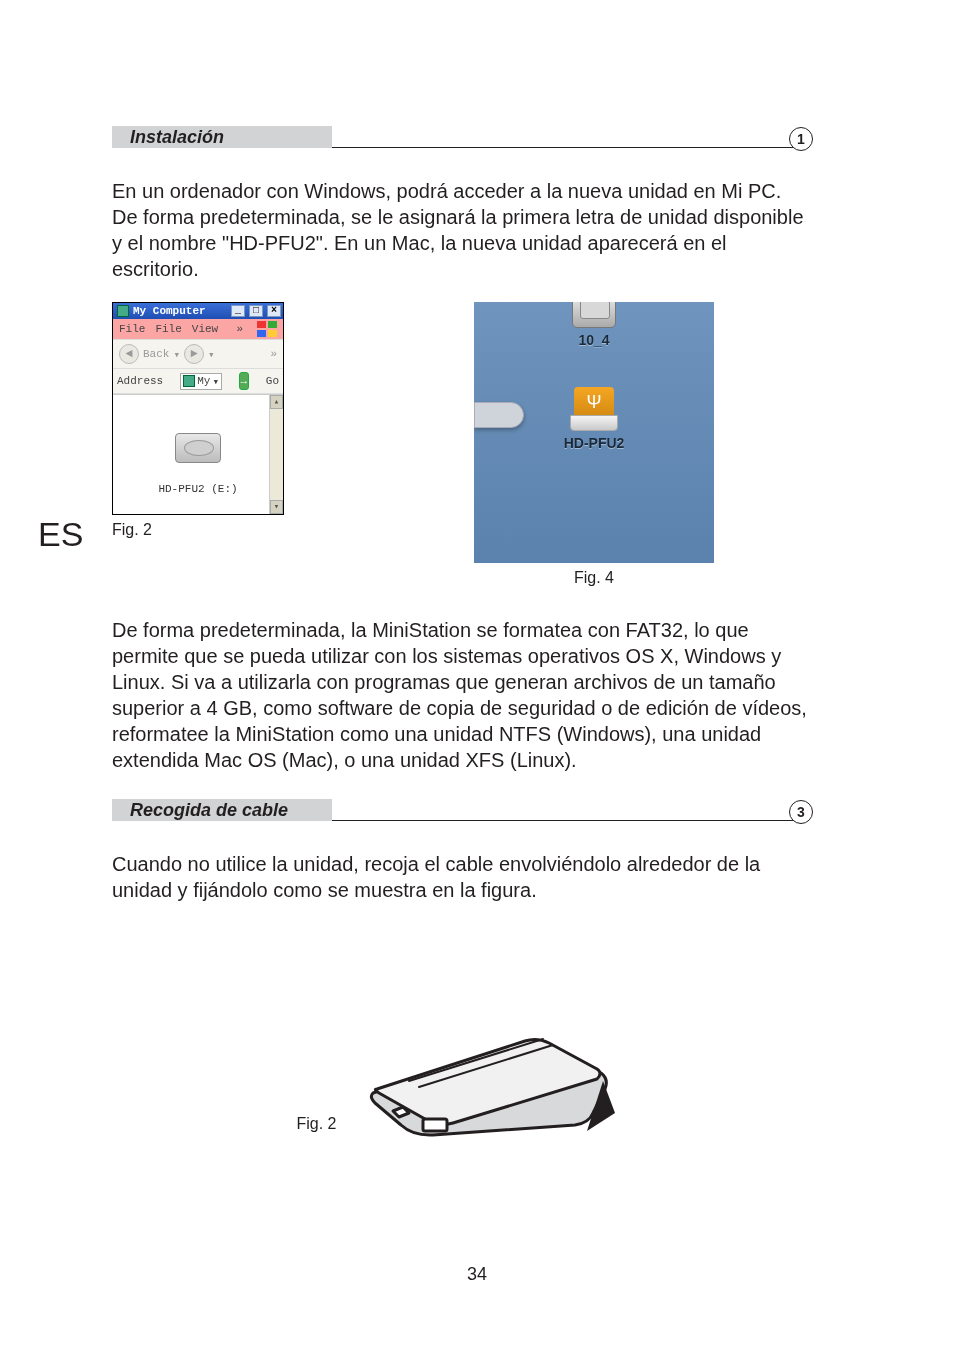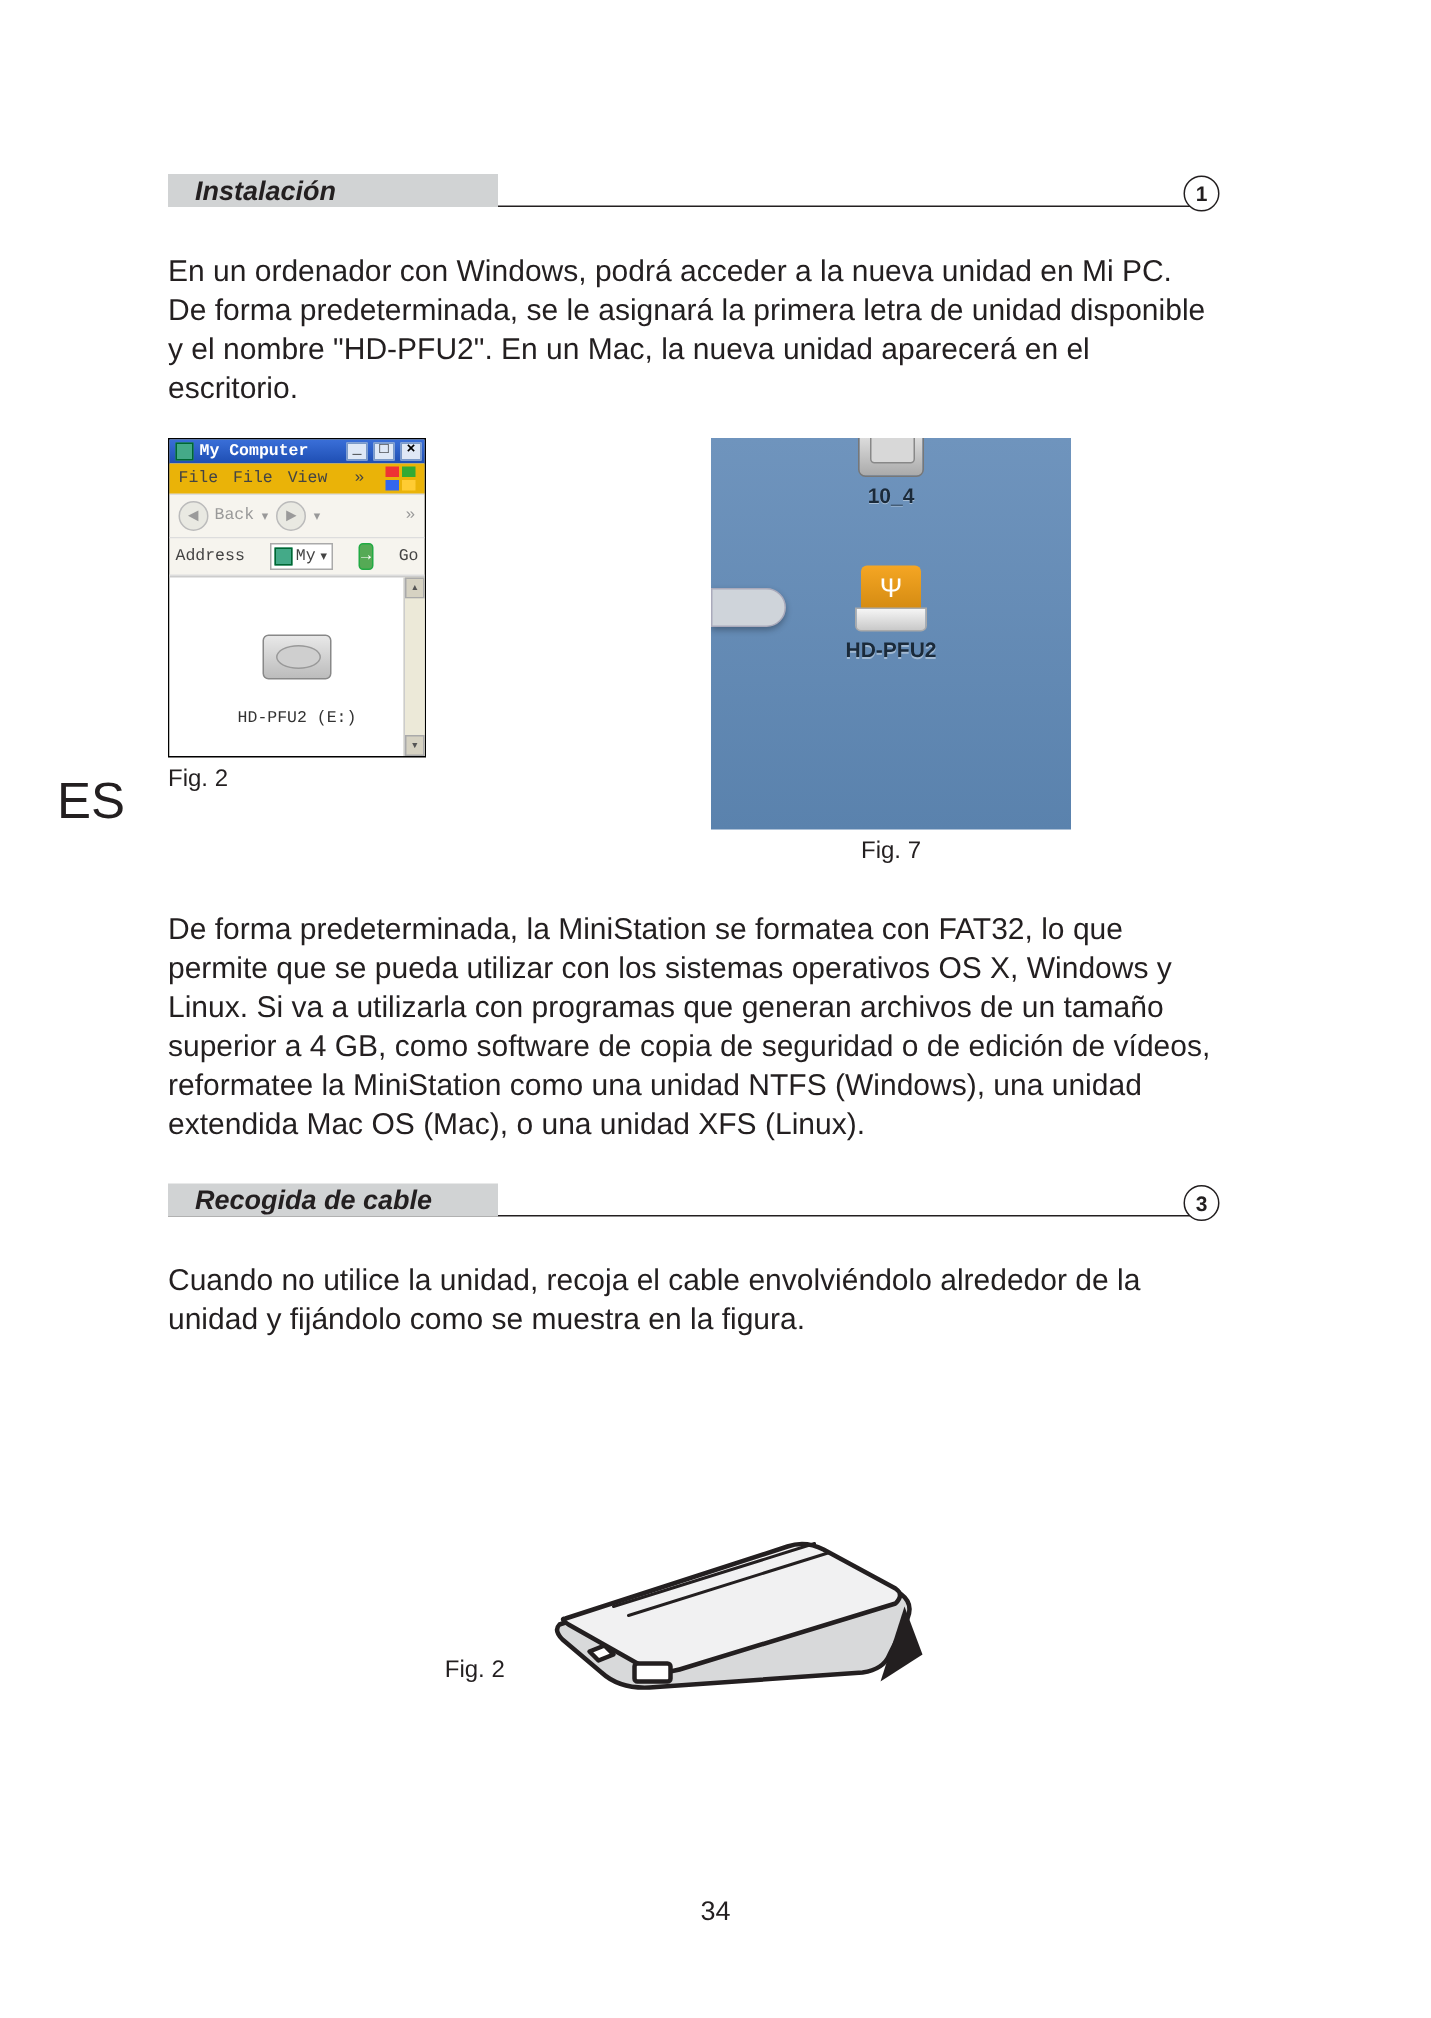--- a/index.html
+++ b/index.html
@@ -14,21 +14,21 @@
   .language-label {
     position: absolute;
     left: 38px;
     top: 515px;
     font-size: 34px;
     color: #231f20;
   }
   .content {
     position: absolute;
     left: 112px;
-    top: 110px;
+    top: 120px;
     width: 695px;
   }
   .section-header {
     position: relative;
     height: 28px;
     margin-bottom: 30px;
   }
   .section-header .bar {
     position: absolute;
     left: 0; right: 0; bottom: 0;
@@ -99,21 +99,21 @@
   .win-title .wbtn {
     width: 14px; height: 12px;
     background: #dfe8f6;
     border: 1px solid #7a99c7;
     color: #000;
     font-size: 10px;
     line-height: 10px;
     text-align: center;
   }
   .win-menu {
-    background: #eab308;
+    background: #fca5a5;
     display: flex;
     gap: 10px;
     padding: 2px 6px;
     color: #444;
     border-bottom: 1px solid #ddd;
     align-items: center;
   }
   .win-menu .chev { margin-left:auto; }
   .win-flag {
     width: 20px; height:16px; margin-left:4px;
@@ -270,21 +270,21 @@
         <div class="mac-item mac-usb">
           <div class="ic">
             <div class="top">
                 <span>Ψ</span>
               </div>
             <div class="bot"></div>
           </div>
           <div class="lbl">HD-PFU2</div>
         </div>
       </div>
-      <div class="fig-caption" style="text-align:center">Fig. 7</div>
+      <div class="fig-caption" style="text-align:center">Fig. 4</div>
     </div>
   </div>
 
   <p class="body-text" style="margin-top:30px">De forma predeterminada, la MiniStation se formatea con FAT32, lo que permite que se pueda utilizar con los sistemas operativos OS X, Windows y Linux. Si va a utilizarla con programas que generan archivos de un tamaño superior a 4 GB, como software de copia de seguridad o de edición de vídeos, reformatee la MiniStation como una unidad NTFS (Windows), una unidad extendida Mac OS (Mac), o una unidad XFS (Linux).</p>
 
   <div class="section-header">
     <div class="bar"></div>
     <div class="tab">Recogida de cable</div>
     <div class="badge">3</div>
   </div>

